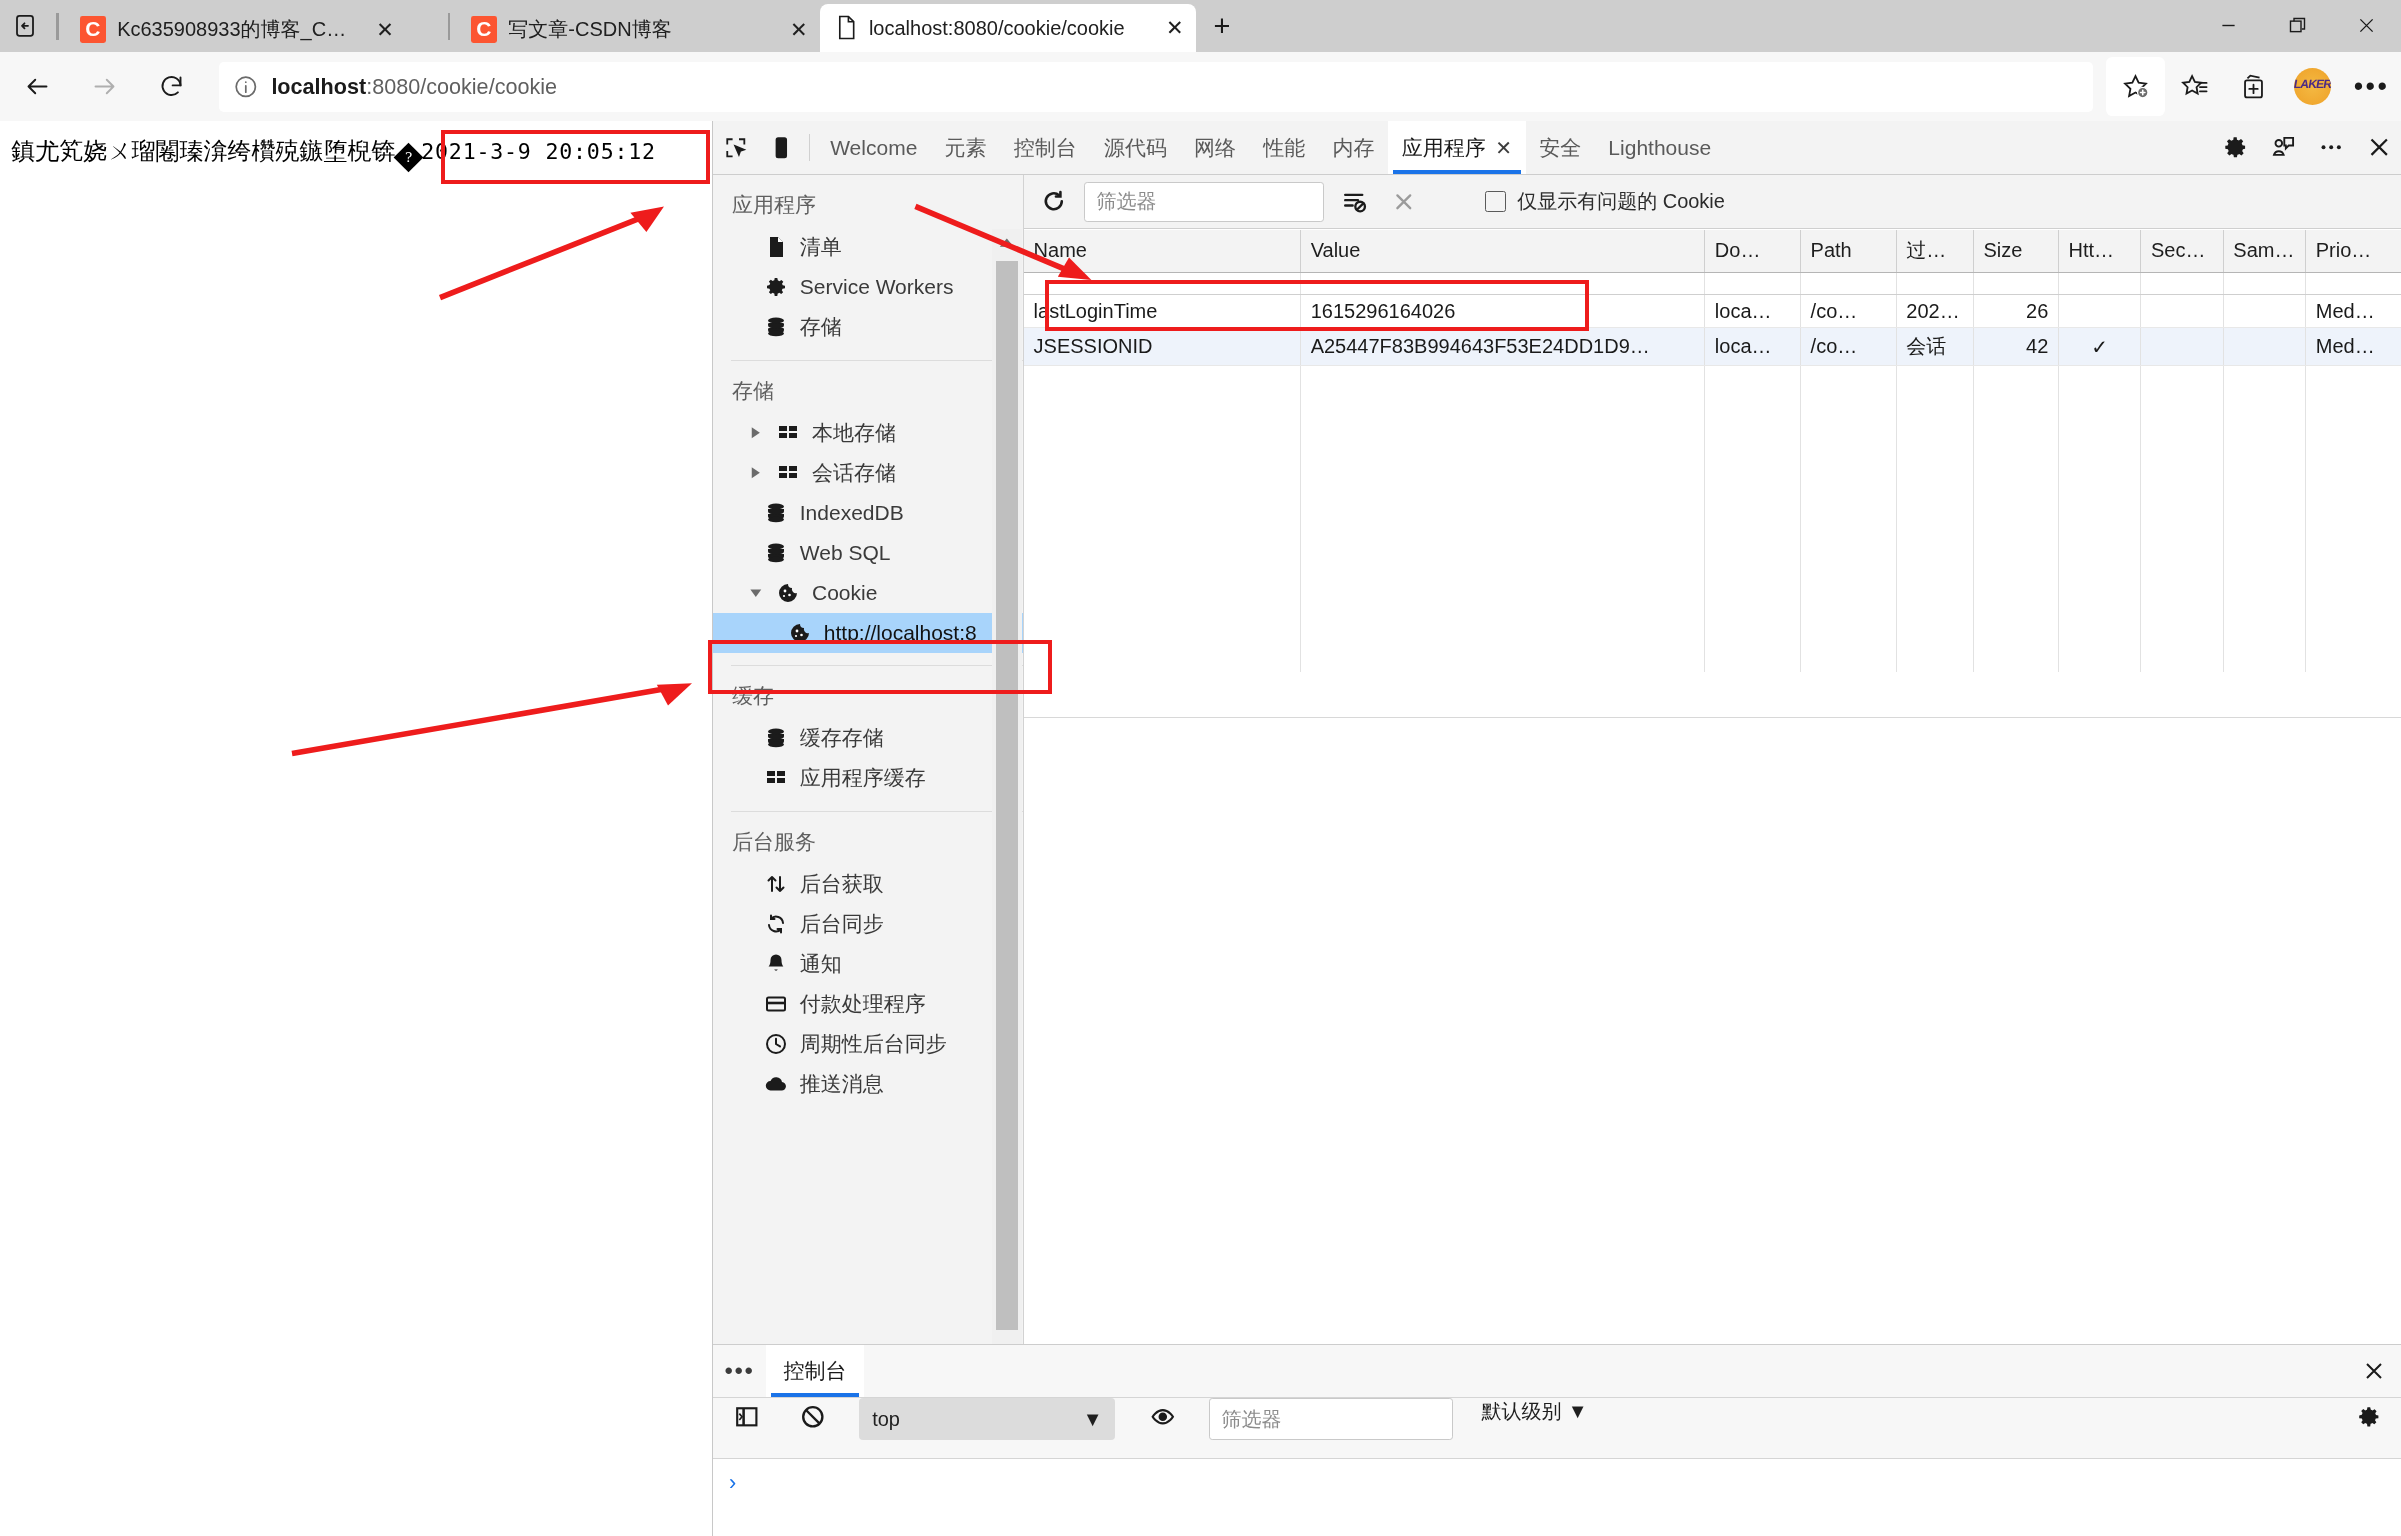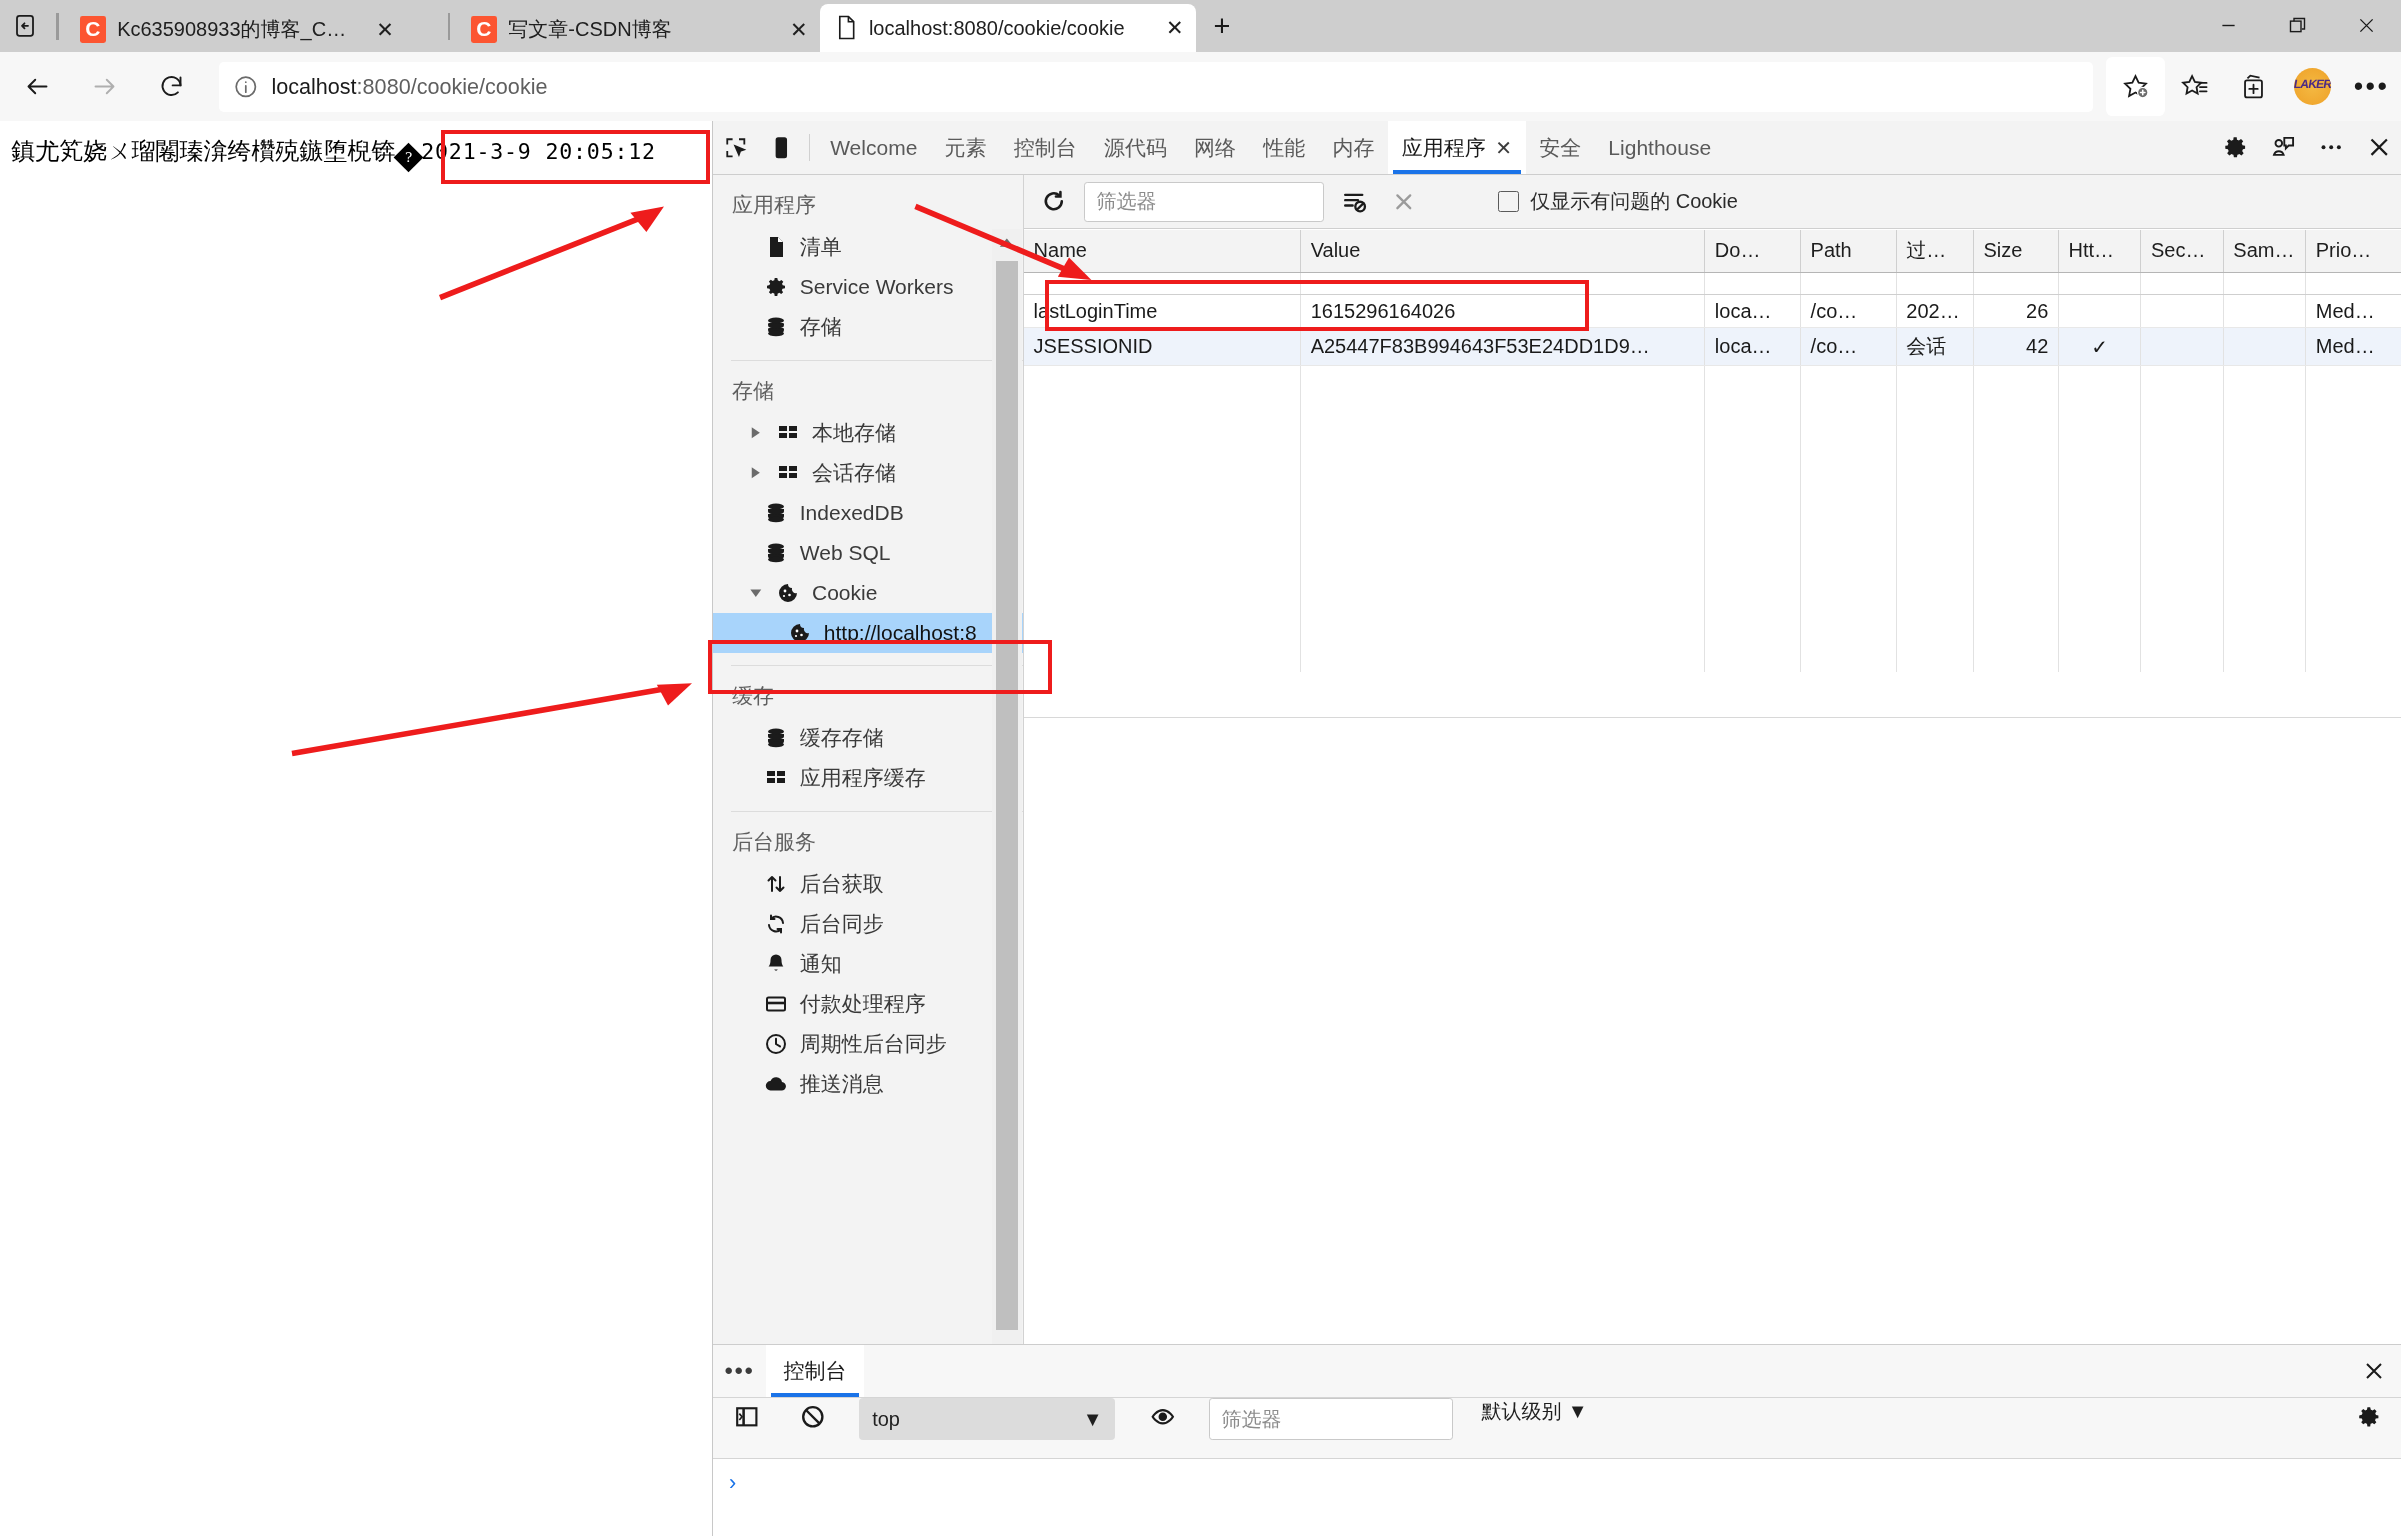--- a/index.html
+++ b/index.html
@@ -49,21 +49,21 @@
   }
   .navbtn { width:59px; height:59px; display:flex; align-items:center; justify-content:center; margin-left:8px;}
   .navbtn svg { width:27px; height:27px; }
   .navbtn.fwd svg { opacity:.32; }
   .omnibox {
     flex:1; margin:0 12.8px 0 17.6px; height:50px; background:#fff; border-radius:4.8px;
     display:flex; align-items:center; padding:0 14.4px; gap:12.8px;
   }
   .omnibox .infoic { width:25.6px; height:25.6px; flex:0 0 auto; }
   .urltext { font-size:21.6px; color:#5f5f5f; white-space:nowrap; }
-  .urltext b { color:#1b1b1b; font-weight:normal; }
+  .urltext b { color:#1b1b1b; font-weight:bold; }
   .toolicon { width:59px; height:59px; display:flex; align-items:center; justify-content:center; }
   .toolicon svg { width:29px; height:29px; }
   .toolicon.boxed { background:#ffffff; border-radius:6.4px; }
   .avatarimg { width:37px; height:37px; border-radius:50%;
      background:radial-gradient(circle at 50% 50%, #f4b942 0%, #f0a830 70%, #d89020 100%);
      position:relative; overflow:hidden; flex:0 0 auto;}
   .avatarimg .lk { position:absolute; left:0; right:0; top:8.8px; text-align:center;
      font-size:12px; font-weight:bold; color:#4b2a85; font-family:"Liberation Sans",sans-serif;
      letter-spacing:-0.8px; transform:skewX(-10deg); }
   .avatarimg:before, .avatarimg:after {
@@ -156,21 +156,21 @@
   .ck-toolbar {
     height:54px; background:#f3f3f3; border-bottom:0.8px solid #cfcfcf;
     display:flex; align-items:center; padding:0 11.2px; gap:11.2px;
   }
   .ck-btn { width:38px; height:38px; display:flex; align-items:center; justify-content:center; }
   .ck-btn svg { width:25.6px; height:25.6px; }
   .ck-filter {
     width:240px; height:40px; background:#fff; border:0.8px solid #c9c9c9; border-radius:3.2px;
     display:flex; align-items:center; padding:0 11.2px; font-size:20px; color:#8c8c8c;
   }
-  .ck-check { display:flex; align-items:center; gap:11.2px; font-size:20px; color:#2b2b2b; margin-left:17px;padding-left:47px;}
+  .ck-check { display:flex; align-items:center; gap:11.2px; font-size:20px; color:#2b2b2b; margin-left:4px;padding-left:47px;}
   .ck-box { width:21px; height:21px; border:1.6px solid #5a5a5a; border-radius:2.4px; }
 
   .ck-tablewrap { position:absolute; left:0; top:55px; right:0; bottom:0; }
   .ck-table { width:100%; border-collapse:collapse; table-layout:fixed; }
   .ck-table th {
     background:#f3f3f3; border-right:0.8px solid #cfcfcf; border-bottom:1.6px solid #b5b5b5;
     font-weight:normal; font-size:20px; color:#1e1e1e; text-align:left;
     padding:6.4px 9.6px; height:42px; white-space:nowrap; overflow:hidden;
   }
   .ck-table td {

